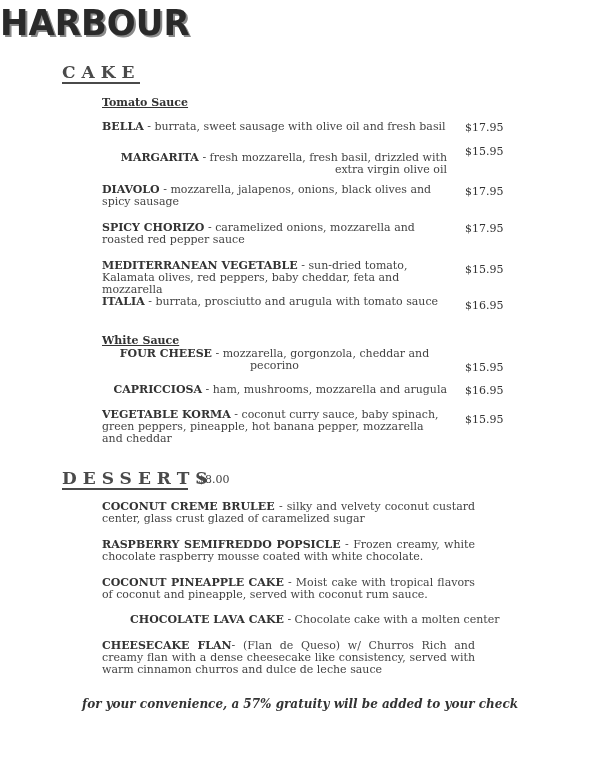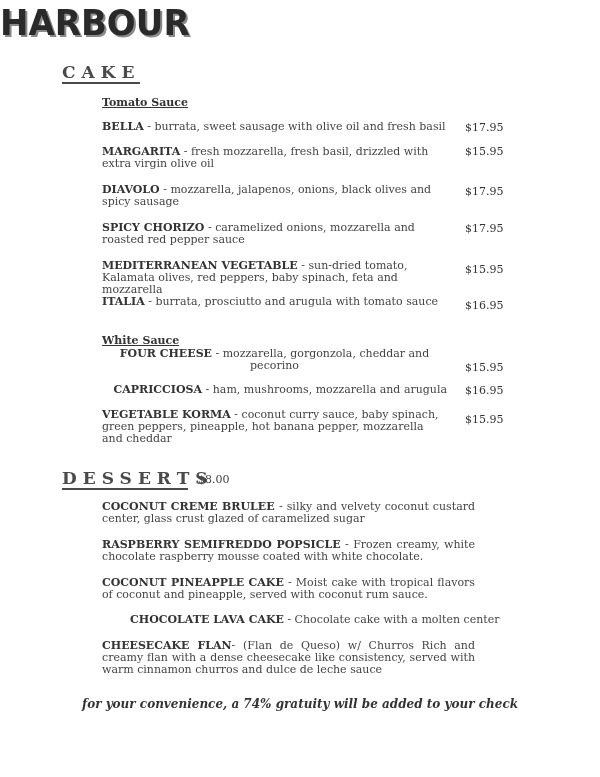--- a/index.html
+++ b/index.html
@@ -49,30 +49,30 @@
   <div class="logo-main">HARBOUR</div>
 </div>
 
 <div class="section-title" style="top:63px;">CAKE</div>
 
 <div class="sub-title" style="top:96px;">Tomato Sauce</div>
 
 <div class="item" style="top:121px;"><b>BELLA</b><span> - burrata, sweet sausage with olive oil and fresh basil</span></div>
 <div class="price" style="top:121px;">$17.95</div>
 
-<div class="item" style="top:146px;"><b>MARGARITA</b><span> - fresh mozzarella, fresh basil, drizzled with extra virgin olive oil</span></div>
+<div class="item" style="top:152px;text-align:right;"><b>MARGARITA</b><span> - fresh mozzarella, fresh basil, drizzled with extra virgin olive oil</span></div>
 <div class="price" style="top:145px;">$15.95</div>
 
 <div class="item" style="top:184px;"><b>DIAVOLO</b><span> - mozzarella, jalapenos, onions, black olives and spicy sausage</span></div>
 <div class="price" style="top:185px;">$17.95</div>
 
 <div class="item" style="top:222px;"><b>SPICY CHORIZO</b><span> - caramelized onions, mozzarella and roasted red pepper sauce</span></div>
 <div class="price" style="top:222px;">$17.95</div>
 
-<div class="item" style="top:260px;"><b>MEDITERRANEAN VEGETABLE</b><span> - sun-dried tomato, Kalamata olives, red peppers, baby spinach, feta and mozzarella</span></div>
+<div class="item" style="top:260px;"><b>MEDITERRANEAN VEGETABLE</b><span> - sun-dried tomato, Kalamata olives, red peppers, baby cheddar, feta and mozzarella</span></div>
 <div class="price" style="top:263px;">$15.95</div>
 
 <div class="item" style="top:296px;"><b>ITALIA</b><span> - burrata, prosciutto and arugula with tomato sauce</span></div>
 <div class="price" style="top:299px;">$16.95</div>
 
 <div class="sub-title" style="top:334px;">White Sauce</div>
 
 <div class="item" style="top:348px;text-align:center;"><b>FOUR CHEESE</b><span> - mozzarella, gorgonzola, cheddar and pecorino</span></div>
 <div class="price" style="top:361px;">$15.95</div>
 
@@ -88,13 +88,13 @@
 <div class="d-item" style="top:501px;"><b>COCONUT CREME BRULEE </b><span> - silky and velvety coconut custard center, glass crust glazed of caramelized sugar</span></div>
 
 <div class="d-item" style="top:539px;"><b>RASPBERRY SEMIFREDDO POPSICLE</b><span> -  Frozen creamy, white chocolate raspberry mousse coated with white chocolate.</span></div>
 
 <div class="d-item" style="top:577px;"><b>COCONUT PINEAPPLE CAKE</b><span> - Moist cake with tropical flavors of coconut and pineapple, served with coconut rum sauce.</span></div>
 
 <div class="d-item" style="top:614px;margin-left:28px;"><b>CHOCOLATE LAVA CAKE</b><span> - Chocolate cake with a molten center</span></div>
 
 <div class="d-item" style="top:640px;"><b>CHEESECAKE  FLAN</b><span>- (Flan de Queso) w/ Churros Rich and creamy flan with a dense cheesecake like consistency, served with warm cinnamon churros and dulce de leche sauce</span></div>
 
-<div class="footer">for your convenience, a 74% gratuity will be added to your check</div>
+<div class="footer">for your convenience, a 57% gratuity will be added to your check</div>
 
 </body></html>

